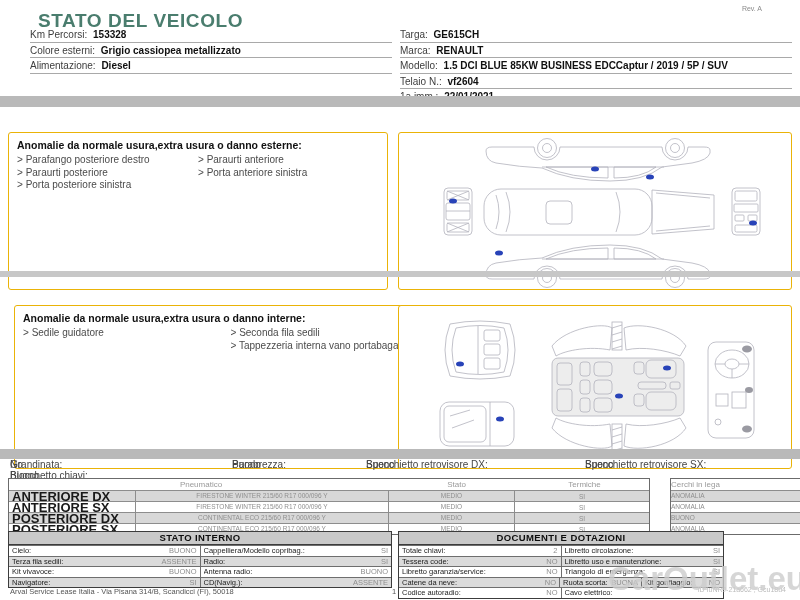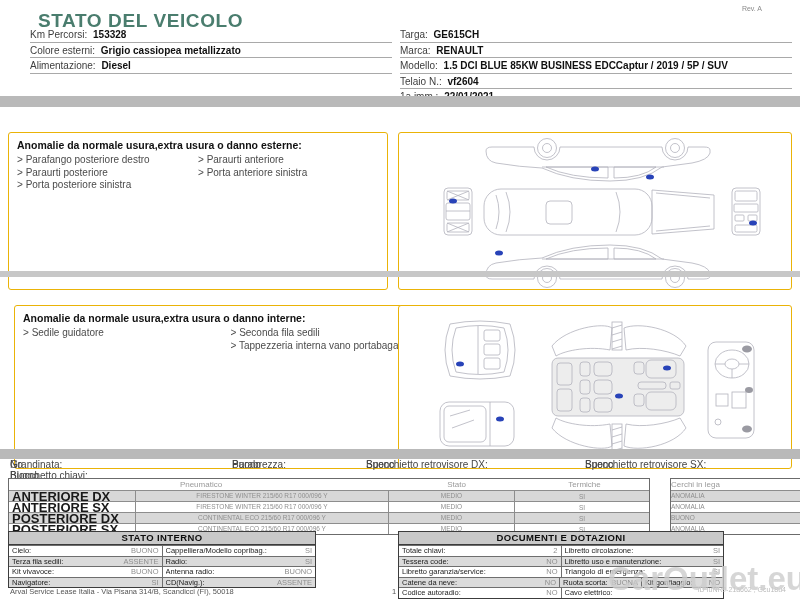--- a/index.html
+++ b/index.html
@@ -59,21 +59,21 @@
   .td-tyre{width:253px;text-align:center;border-right:1px solid #8d8d8d;height:100%;line-height:10px;box-sizing:border-box;}
   .td-stato{width:126px;text-align:center;border-right:1px solid #8d8d8d;height:100%;line-height:10px;box-sizing:border-box;}
   .td-term{flex:1;text-align:center;}
   .tyre-cerchi{position:absolute;left:670px;top:478px;width:132px;border:1px solid #6b6b6b;
                box-sizing:border-box;text-align:left;}
   .chead{height:11px;line-height:11px;font-size:8px;color:#9a9a9a;}
   .crow{height:10px;line-height:10px;border-top:1px solid #8d8d8d;font-size:6.5px;color:#8f8f8f;}
   .crow.gray{background:#d8d8d8;}
 
   .btable{position:absolute;top:531px;border:1px solid #3c3c3c;box-sizing:border-box;background:#fff;}
-  .bt-left{left:8px;width:308px;}
+  .bt-left{left:8px;width:384px;}
   .bt-right{left:398px;width:326px;}
   .bhead{height:12px;line-height:12px;background:#c9c9c9;border-bottom:1px solid #3c3c3c;
          font-weight:bold;font-size:9.5px;text-align:center;letter-spacing:.4px;color:#0d0d0d;}
   .brow{display:flex;height:9.5px;border-top:1px solid #6e6e6e;font-size:7.5px;align-items:stretch;}
   .brow:first-of-type{border-top:none;}
   .brow.gray{background:#dbdbdb;}
   .bcell{flex:1;display:flex;justify-content:space-between;align-items:center;
          padding:0 3px;min-width:0;box-sizing:border-box;}
   .bcell + .bcell{border-left:1px solid #6e6e6e;}
   .bcell .bl{color:#1c1c1c;white-space:nowrap;overflow:hidden;}

